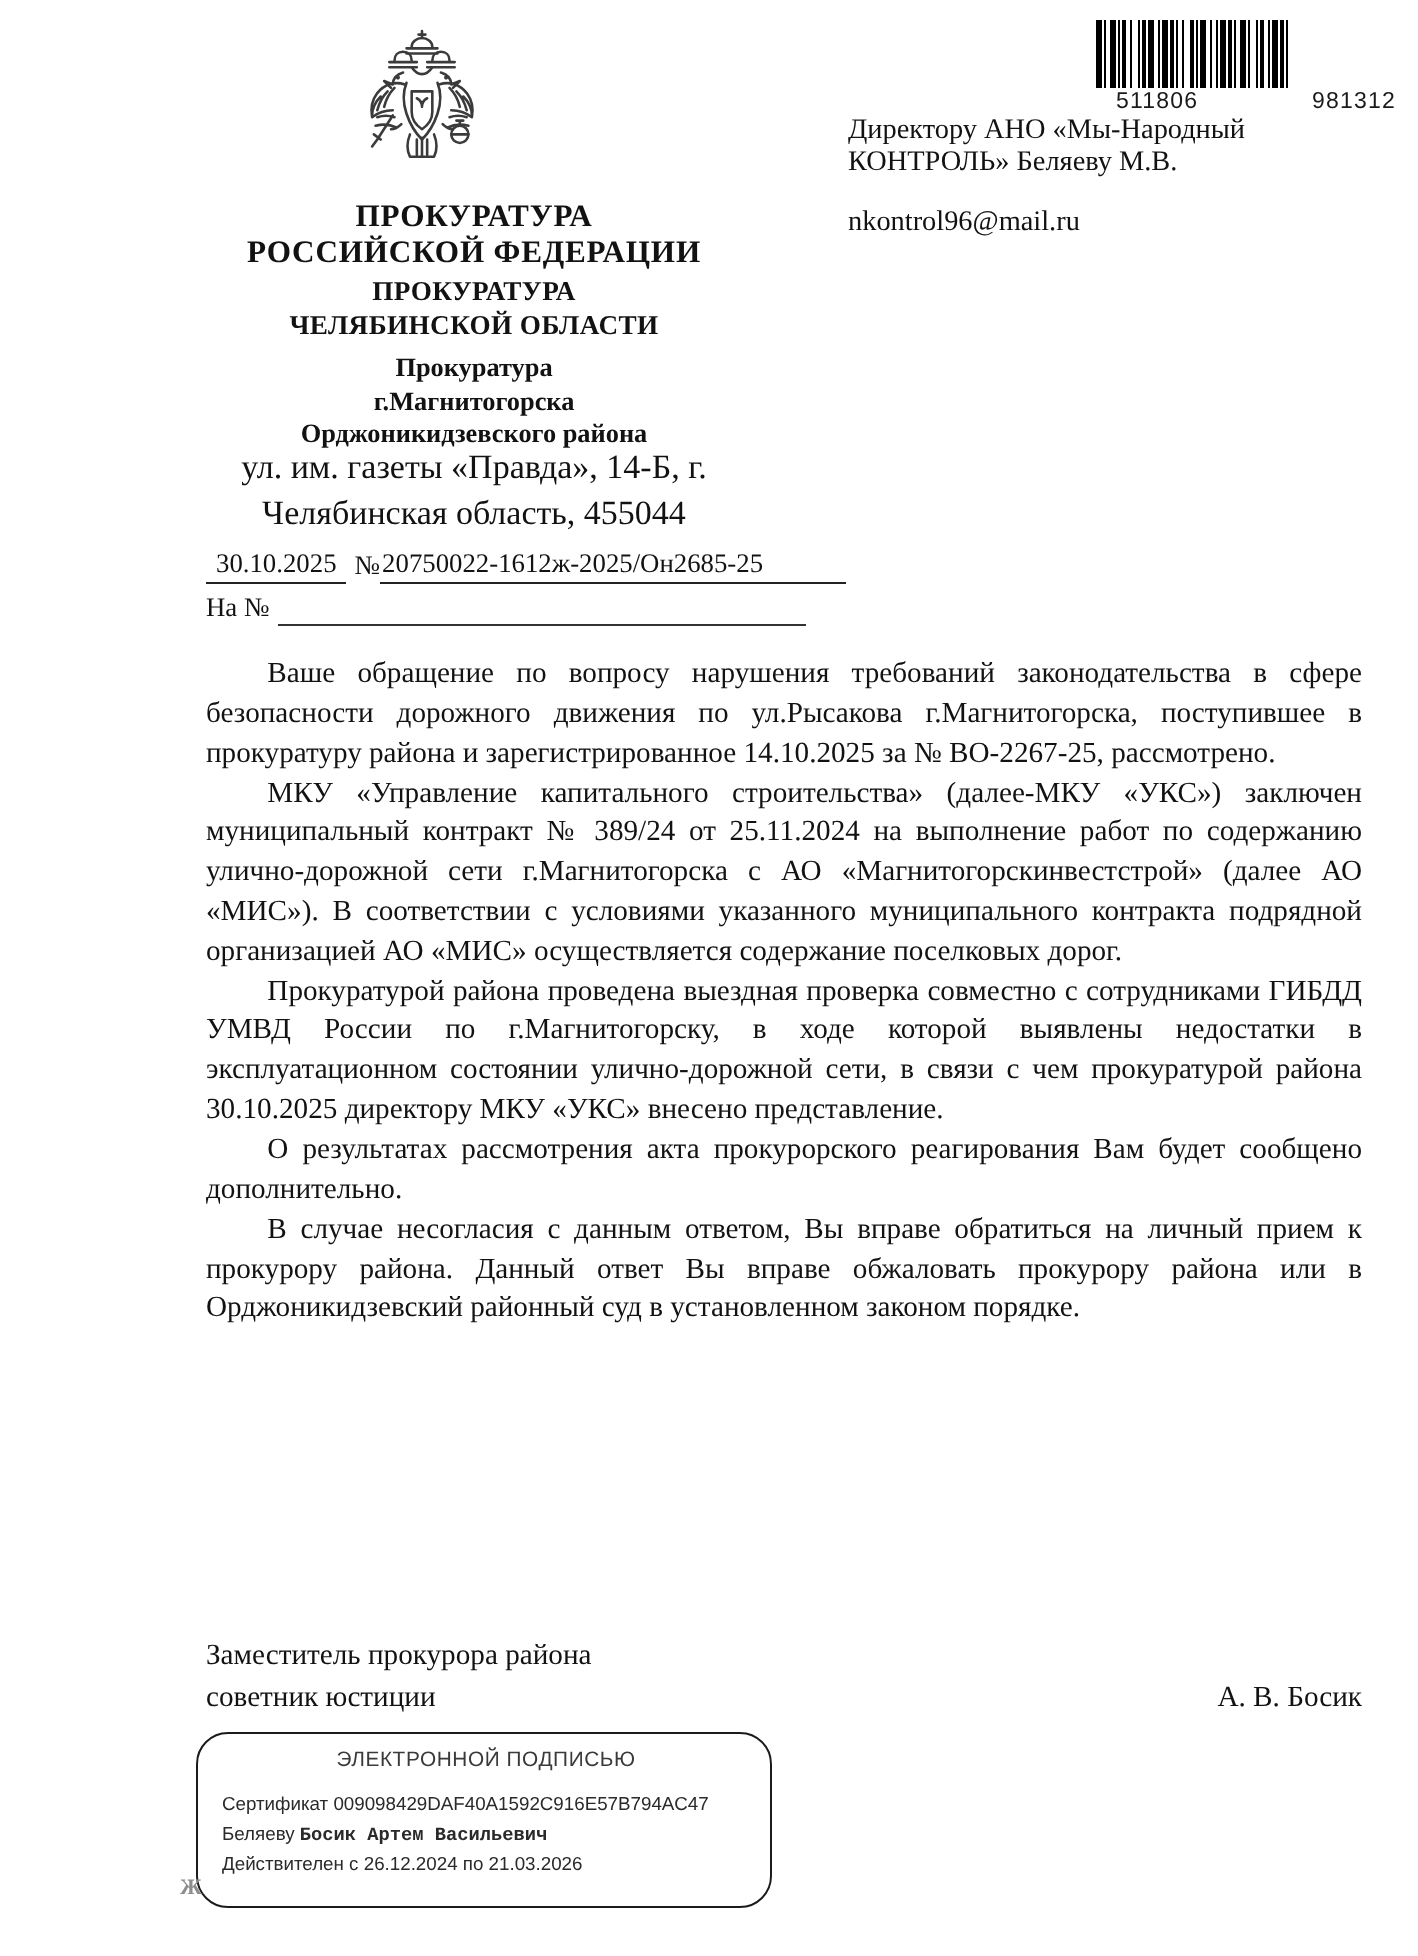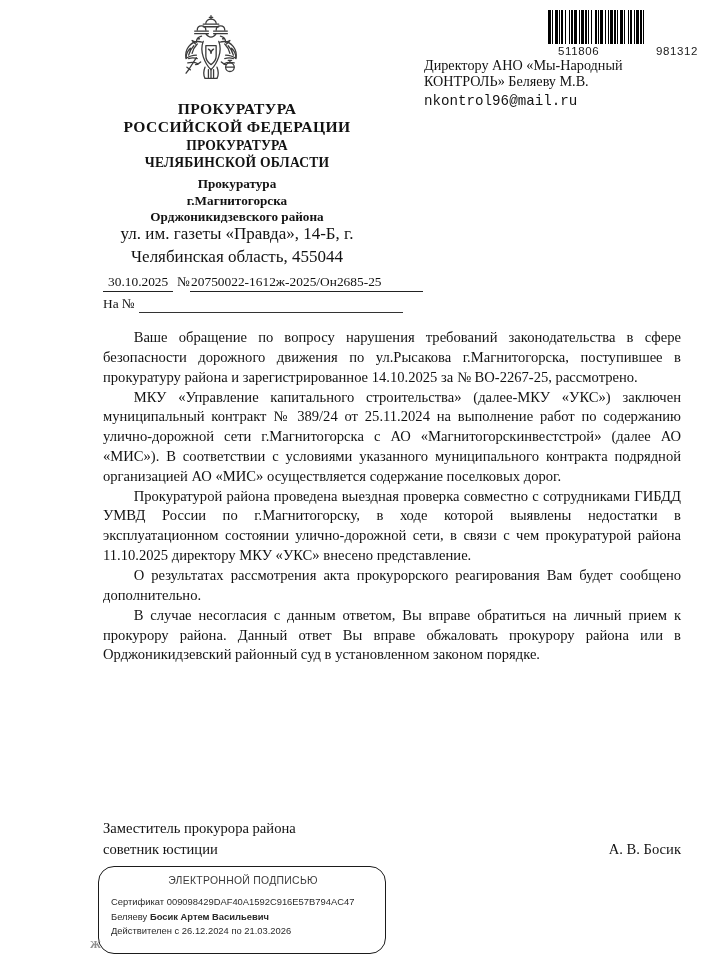--- a/index.html
+++ b/index.html
@@ -57,22 +57,21 @@
   
   .addressee {
     position: absolute;
     left: 424px;
     top: 57px;
     width: 276px;
     font-size: 14.2px;
     line-height: 1.16;
   }
   .addressee .email {
-    margin-top: 3px;
-    font-family: Liberation Mono, monospace;
+    margin-top: 13px;
   }
 
   
   .emblem {
     position: absolute;
     left: 168px;
     top: 12px;
     width: 86px;
     height: 88px;
   }
@@ -121,21 +120,21 @@
     font-weight: normal;
   }
 
   
   .refline {
     position: absolute;
     left: 103px;
     top: 274px;
     width: 320px;
     display: flex;
-    align-items: flex-start;
+    align-items: center;
     font-size: 13.4px;
     white-space: nowrap;
   }
   .refline .date {
     border-bottom: 1px solid #222;
     padding: 0 5px 1px 5px;
   }
   .refline .numsym { padding: 0 0 1px 4px; }
   .refline .num {
     border-bottom: 1px solid #222;
@@ -216,21 +215,21 @@
     line-height: 1.35;
     letter-spacing: 0.3px;
     color: #3a3a3a;
   }
   .estamp .fields {
     margin-top: 7px;
     font-size: 9.4px;
     line-height: 1.55;
   }
   .estamp .fields div { white-space: nowrap; }
-  .estamp .fields b { font-weight: bold; }
+  .estamp .fields b { font-weight: bold; font-family: Liberation Mono, monospace; }
 
   .edge-char {
     position: absolute;
     left: 90px;
     top: 938px;
     font-size: 11px;
     font-weight: bold;
     color: #8d8d8d;
     font-family: "Liberation Serif", serif;
   }
@@ -386,21 +385,21 @@
   </div>
 
   <div class="onref">
     <span class="lbl">На №</span>
     <span class="rule"></span>
   </div>
 
   <div class="body-text">
     <p>Ваше обращение по вопросу нарушения требований законодательства в сфере безопасности дорожного движения по ул.Рысакова г.Магнитогорска, поступившее в прокуратуру района и зарегистрированное 14.10.2025 за № ВО-2267-25, рассмотрено.</p>
     <p>МКУ «Управление капитального строительства» (далее-МКУ «УКС») заключен муниципальный контракт № 389/24 от 25.11.2024 на выполнение работ по содержанию улично-дорожной сети г.Магнитогорска с АО «Магнитогорскинвестстрой» (далее АО «МИС»). В соответствии с условиями указанного муниципального контракта подрядной организацией АО «МИС» осуществляется содержание поселковых дорог.</p>
-    <p>Прокуратурой района проведена выездная проверка совместно с сотрудниками ГИБДД УМВД России по г.Магнитогорску, в ходе которой выявлены недостатки в эксплуатационном состоянии улично-дорожной сети, в связи с чем прокуратурой района 11.10.2025 директору МКУ «УКС» внесено представление.</p>
+    <p>Прокуратурой района проведена выездная проверка совместно с сотрудниками ГИБДД УМВД России по г.Магнитогорску, в ходе которой выявлены недостатки в эксплуатационном состоянии улично-дорожной сети, в связи с чем прокуратурой района 30.10.2025 директору МКУ «УКС» внесено представление.</p>
     <p>О результатах рассмотрения акта прокурорского реагирования Вам будет сообщено дополнительно.</p>
     <p>В случае несогласия с данным ответом, Вы вправе обратиться на личный прием к прокурору района. Данный ответ Вы вправе обжаловать прокурору района или в Орджоникидзевский районный суд в установленном законом порядке.</p>
   </div>
 
   <div class="sign">
     <div class="rows">
       <div>Заместитель прокурора района</div>
       <div>советник юстиции</div>
       <div class="name">А. В. Босик</div>
     </div>

